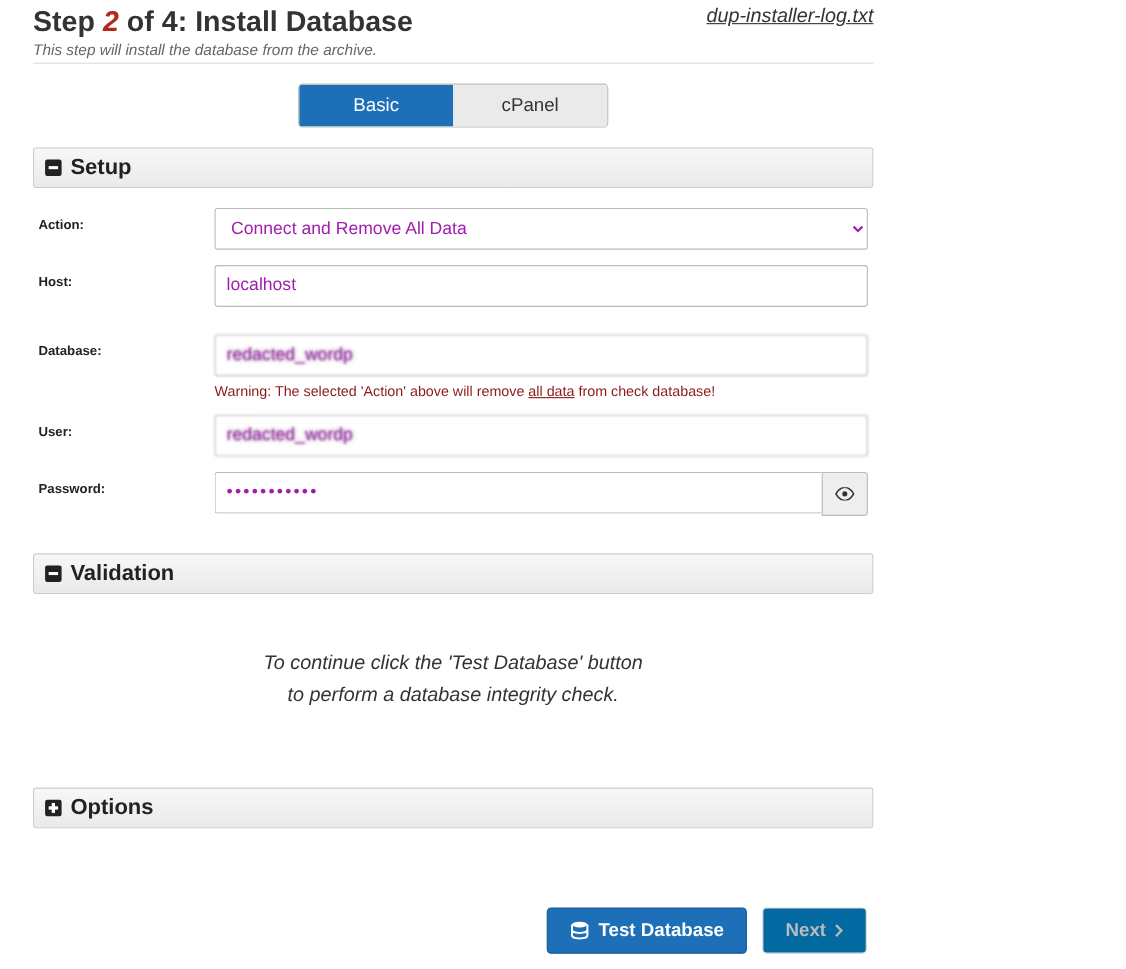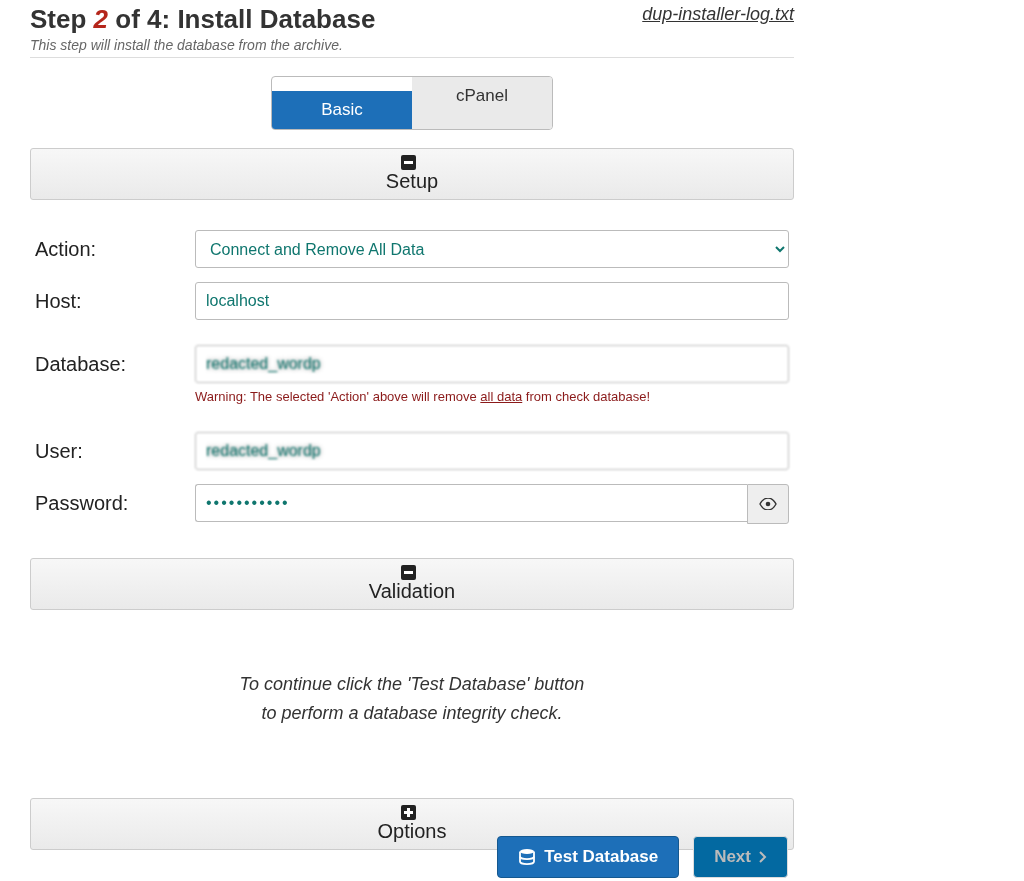--- a/index.html
+++ b/index.html
@@ -66,35 +66,33 @@
     padding: 9px 0;
     font-size: 17px;
     text-align: center;
     cursor: pointer;
     background: #eaeaea;
     color: #333;
   }
   .tab.active {
     background: #1d6fb8;
     color: #fff;
-    margin-top: 14px;
   }
   .section-hdr {
     border: 1px solid #ccc;
     background: linear-gradient(#f7f7f7, #eaeaea);
     border-radius: 3px;
     padding: 6px 10px;
     font-size: 20px;
-    font-weight: normal;
+    font-weight: bold;
     color: #222;
     display: flex;
     align-items: center;
     cursor: pointer;
-    margin-bottom: 12px;
-    flex-direction: column;
+    margin-bottom: 0;
   }
   .toggle-box {
     display: inline-flex;
     align-items: center;
     justify-content: center;
     width: 15px;
     height: 15px;
     border-radius: 2px;
     background: #222;
     color: #fff;
@@ -109,38 +107,38 @@
   }
   .form-row {
     display: flex;
     align-items: flex-start;
     margin-bottom: 14px;
   }
   .form-row.compact { margin-bottom: 4px; margin-top: 25px; }
   .form-label {
     width: 160px;
     flex: 0 0 160px;
-    font-weight: normal;
-    font-size: 20px;
+    font-weight: bold;
+    font-size: 12px;
     color: #222;
     padding-top: 8px;
   }
   .form-ctrl {
     flex: 1;
   }
   select.big, input.big {
     width: 100%;
     box-sizing: border-box;
     height: 38px;
     padding: 4px 10px;
     font-size: 16px;
     border: 1px solid #bbb;
     border-radius: 3px;
     background: #fff;
-    color: #0f766e;
+    color: #a21caf;
   }
   select.big { font-family: inherit; padding-right: 28px; }
   .warn-line {
     color: #8b1a1a;
     font-size: 13px;
     margin-top: 6px;
   }
   .warn-line .alldata { text-decoration: underline; }
   .blur-val {
     color: #c9c9c9;
@@ -263,21 +261,21 @@
     <div class="form-row compact">
       <div class="form-label">Database:</div>
       <div class="form-ctrl">
         <input type="text" class="big blur-val" value="redacted_wordp" style="">
         <div class="warn-line">
           <span>Warning: The selected 'Action' above will remove </span><span class="alldata">all data</span><span> from check database!</span>
         </div>
       </div>
     </div>
 
-    <div class="form-row" style="margin-top:28px;">
+    <div class="form-row" style="margin-top:14px;">
       <div class="form-label">User:</div>
       <div class="form-ctrl">
         <input type="text" class="big blur-val" value="redacted_wordp" style="">
       </div>
     </div>
 
     <div class="form-row">
       <div class="form-label">Password:</div>
       <div class="form-ctrl">
         <div class="pw-wrap">

